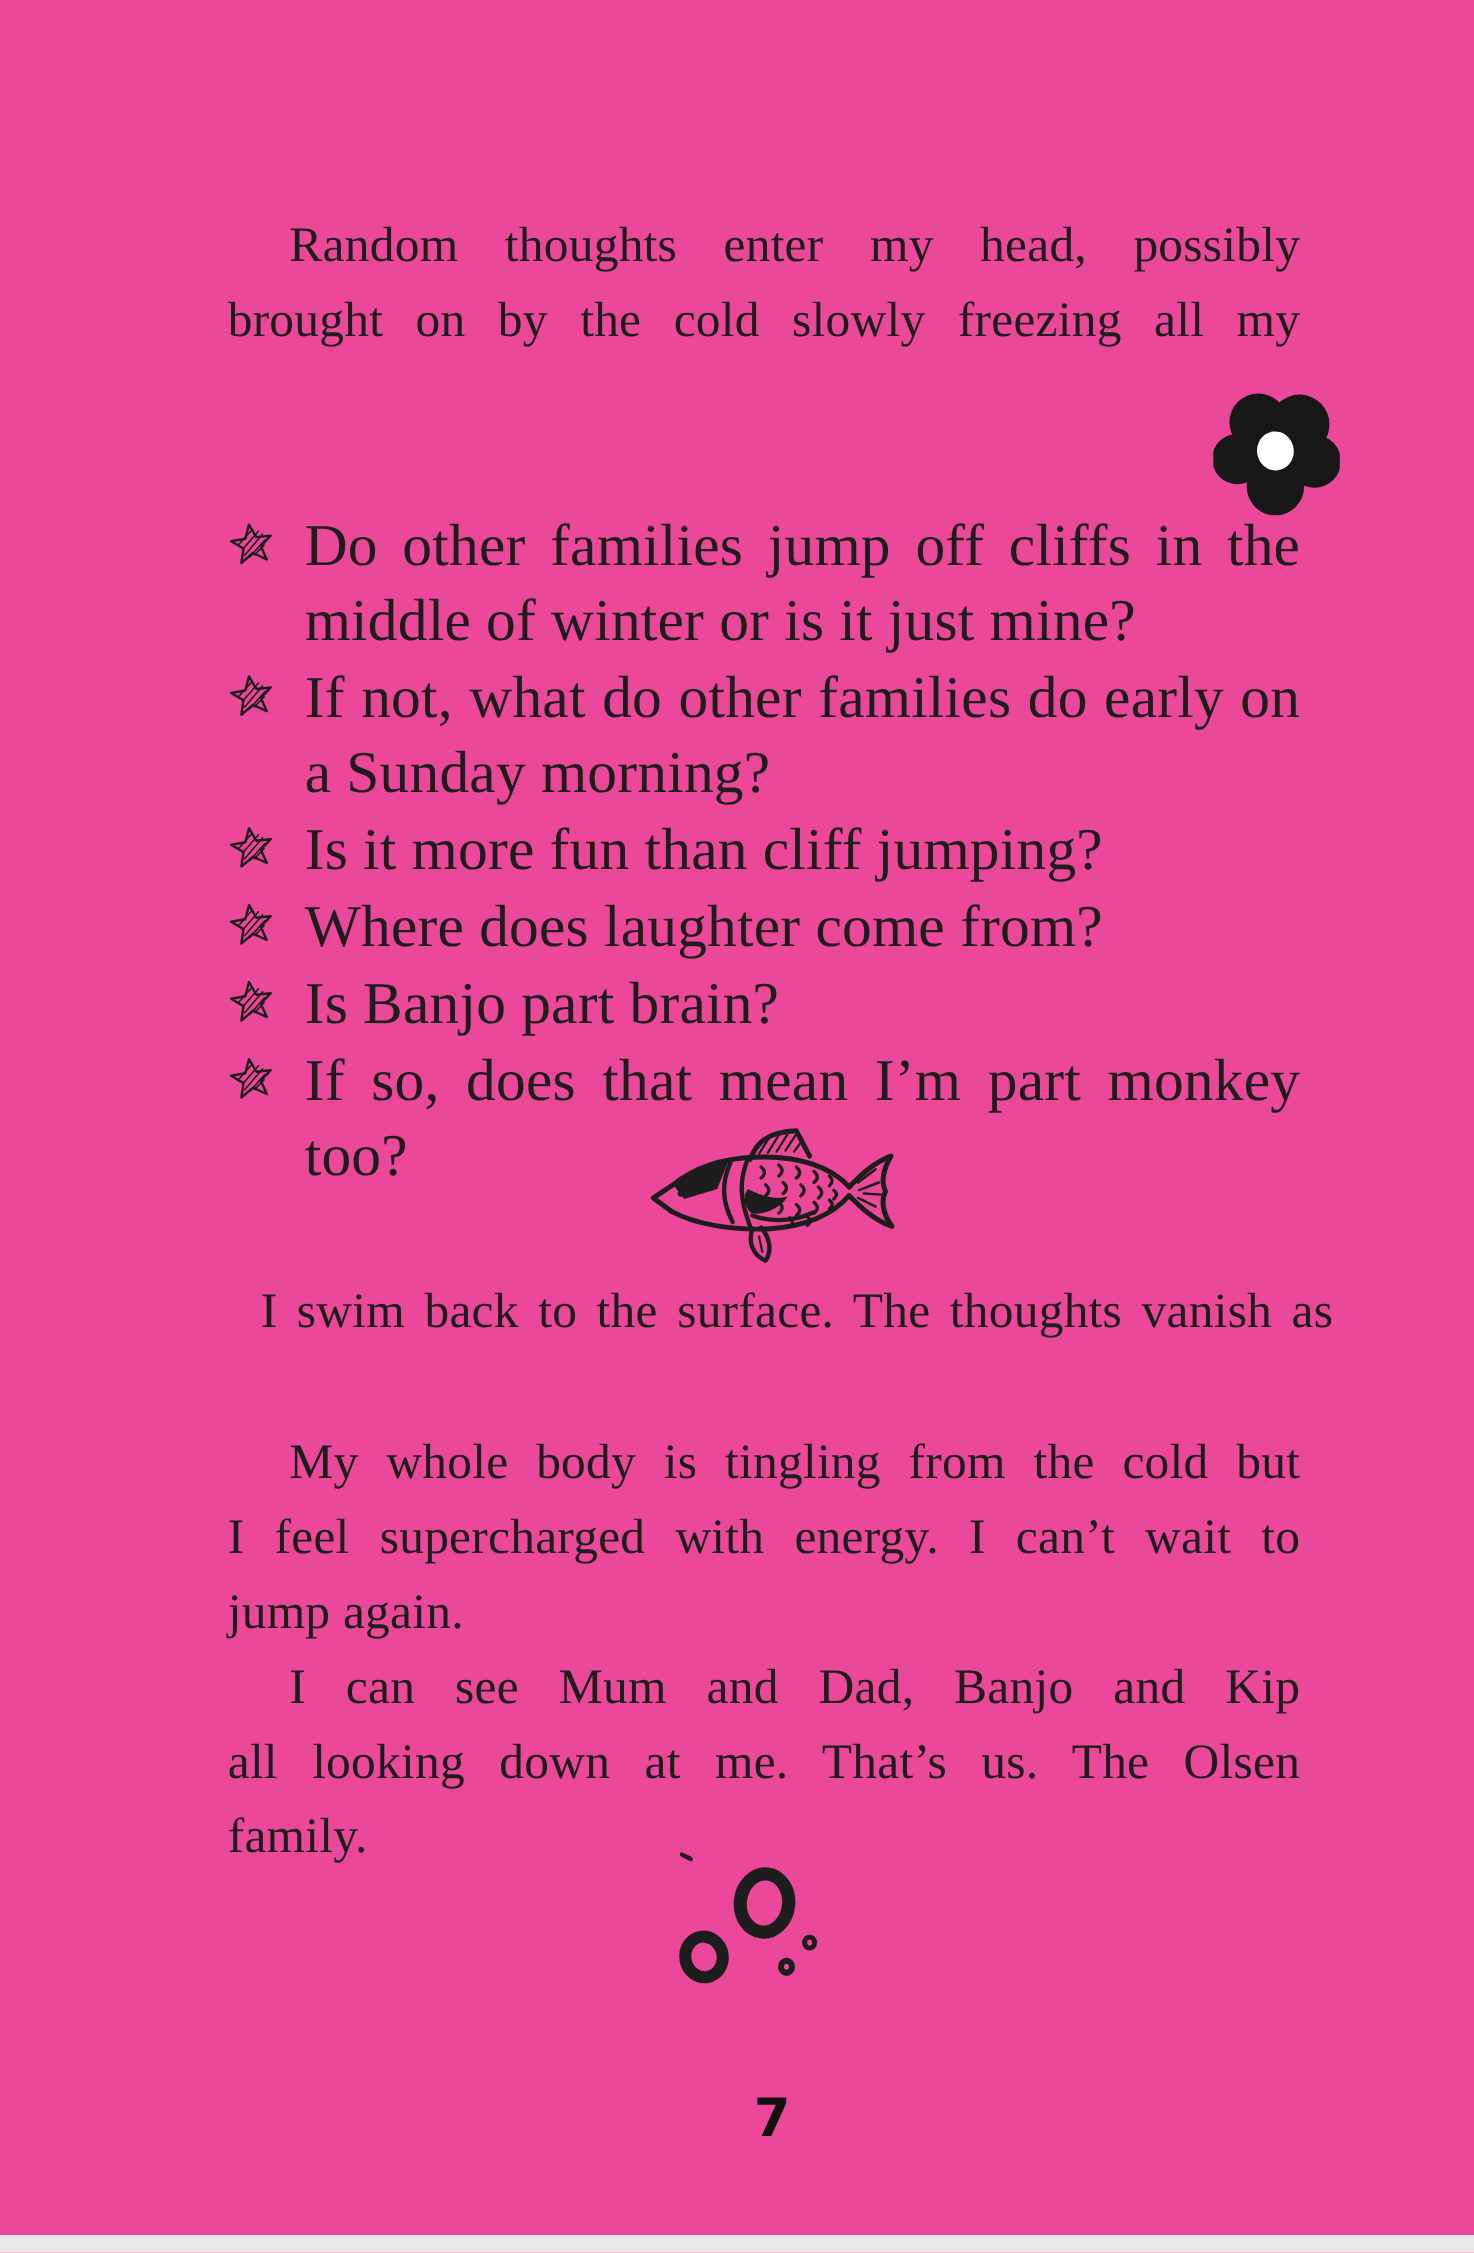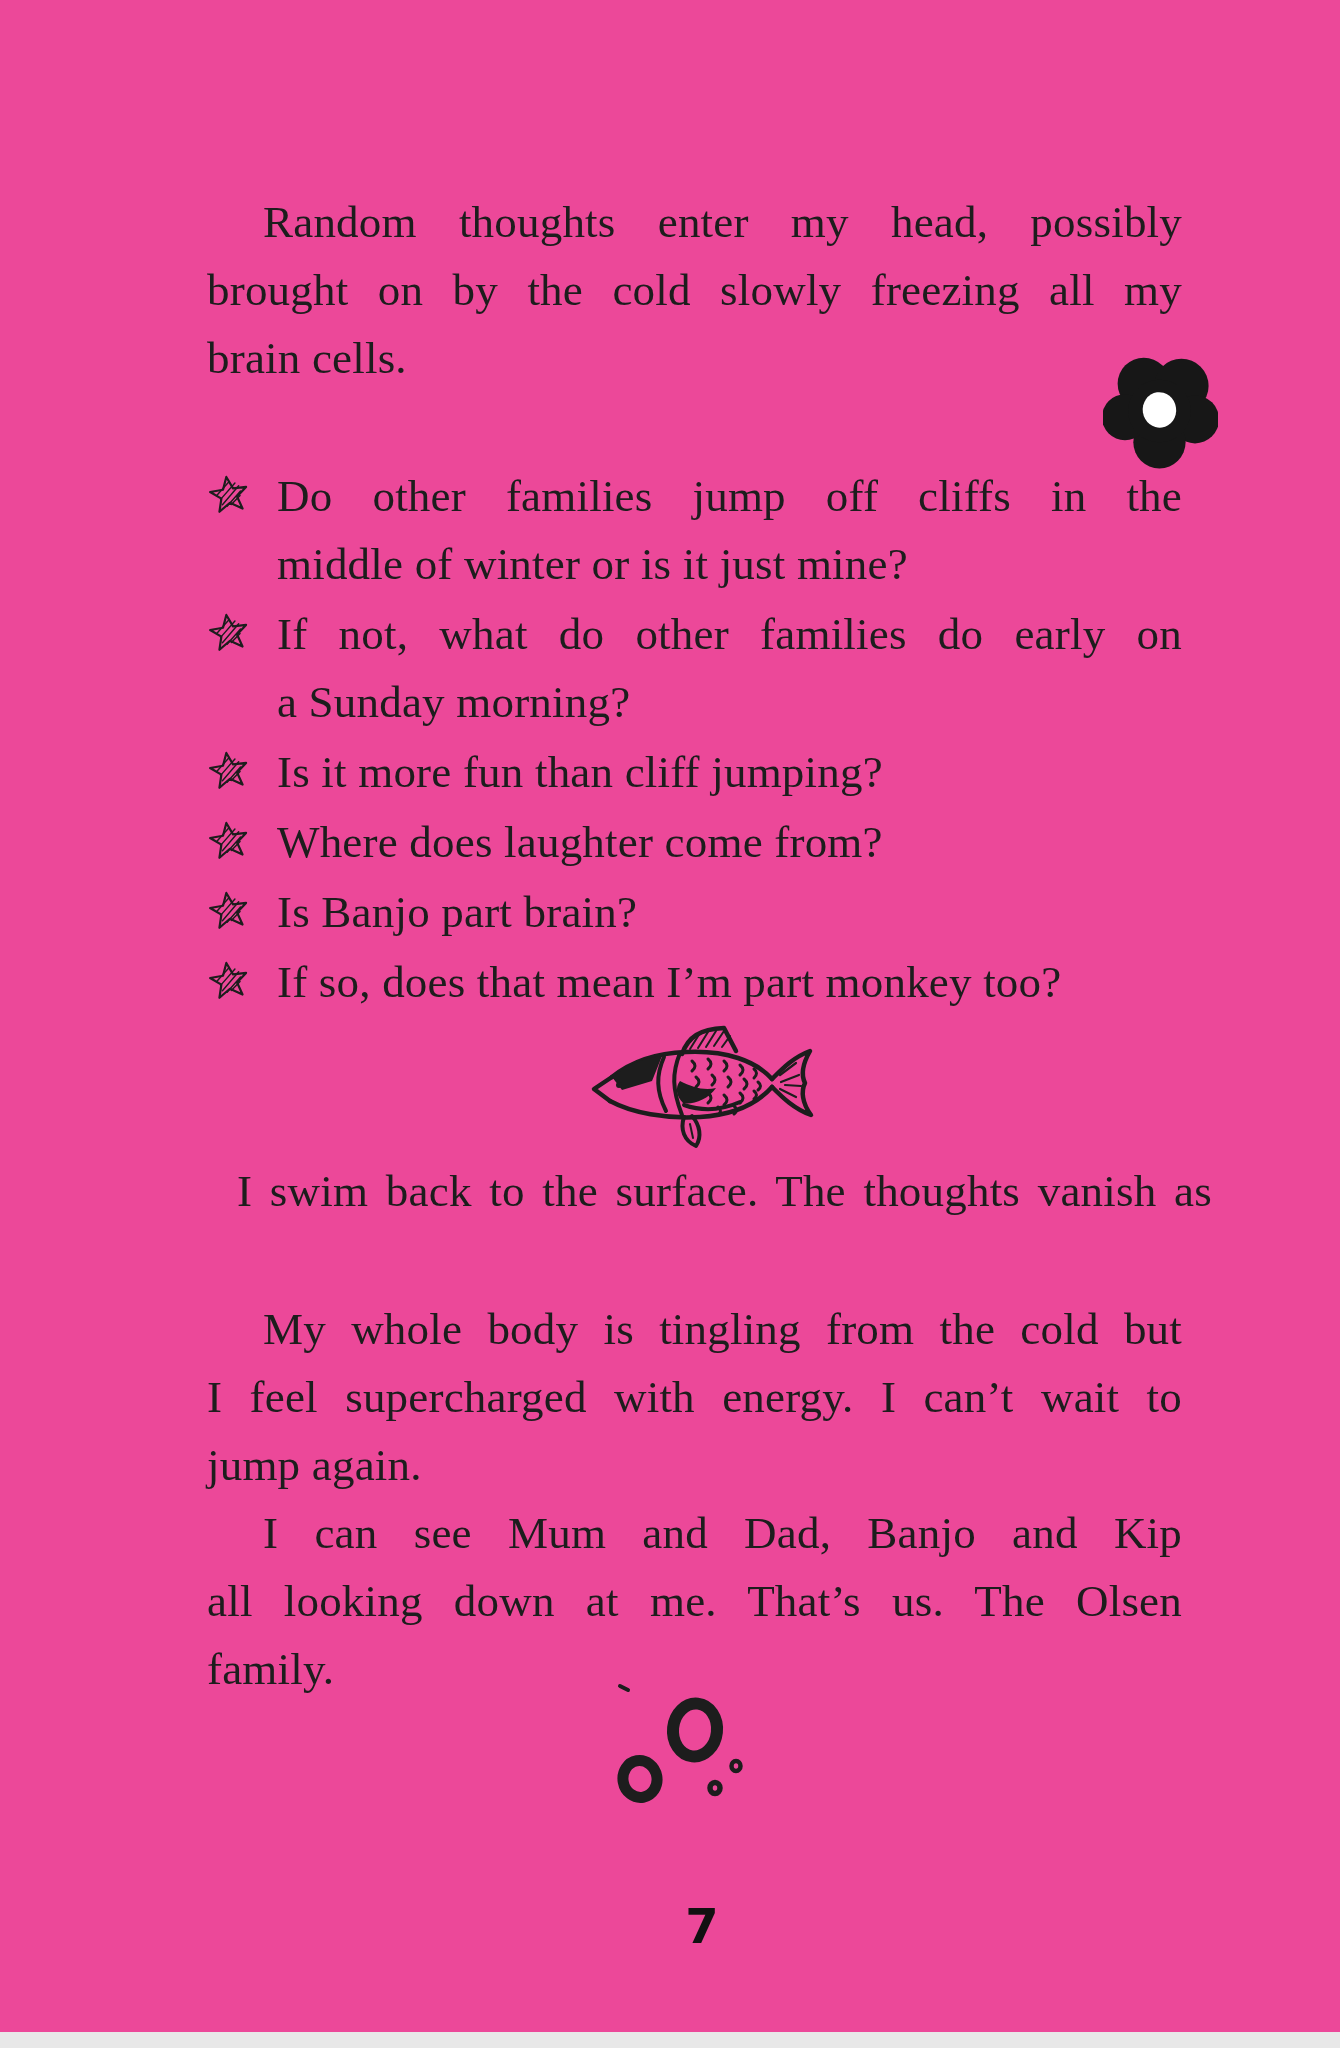--- a/index.html
+++ b/index.html
@@ -19,21 +19,21 @@
   .line.end{text-align-last:left;}
   .line.ind{padding-left:56px;}
   .p1{top:188px;}
   .p2{top:1157px;margin-left:30px;}
   .p3{top:1295px;}
   .p4{top:1499px;}
 
   .bullets{
     position:absolute;left:207px;top:462px;width:975px;
     margin:0;padding:0;list-style:none;
-    font-size:45px;line-height:68px;
+    font-size:54px;line-height:68px;
   }
   .bullets li{display:flex;align-items:flex-start;margin-bottom:2px;}
   .star-cell{flex:0 0 70px;height:68px;display:flex;align-items:center;}
   .star-cell svg{width:44px;height:44px;transform:rotate(-8deg);}
   .btext{flex:1;}
 
   .flower{position:absolute;left:1103px;top:352px;width:115px;height:118px;}
   .flower svg{width:100%;height:100%;}
   .fish{position:absolute;left:588px;top:1024px;width:228px;height:128px;}
   .fish svg{width:100%;height:100%;}
@@ -49,21 +49,20 @@
   .ink{stroke:#1d1d1d;fill:none;stroke-linecap:round;stroke-linejoin:round;}
 </style>
 </head>
 <body>
 
 <div class="page">
 
   <section class="para p1">
     <div class="line ind">Random thoughts enter my head, possibly</div>
     <div class="line">brought on by the cold slowly freezing all my</div>
-    <div class="line end">brain cells.</div>
   </section>
 
   <span class="flower">
     <svg viewBox="0 0 110 112" aria-hidden="true">
       <g fill="#171717">
         <circle cx="39" cy="30" r="25"></circle>
         <circle cx="75" cy="32" r="26"></circle>
         <circle cx="88" cy="64" r="23"></circle>
         <circle cx="54" cy="86" r="25"></circle>
         <circle cx="21" cy="62" r="22"></circle>

